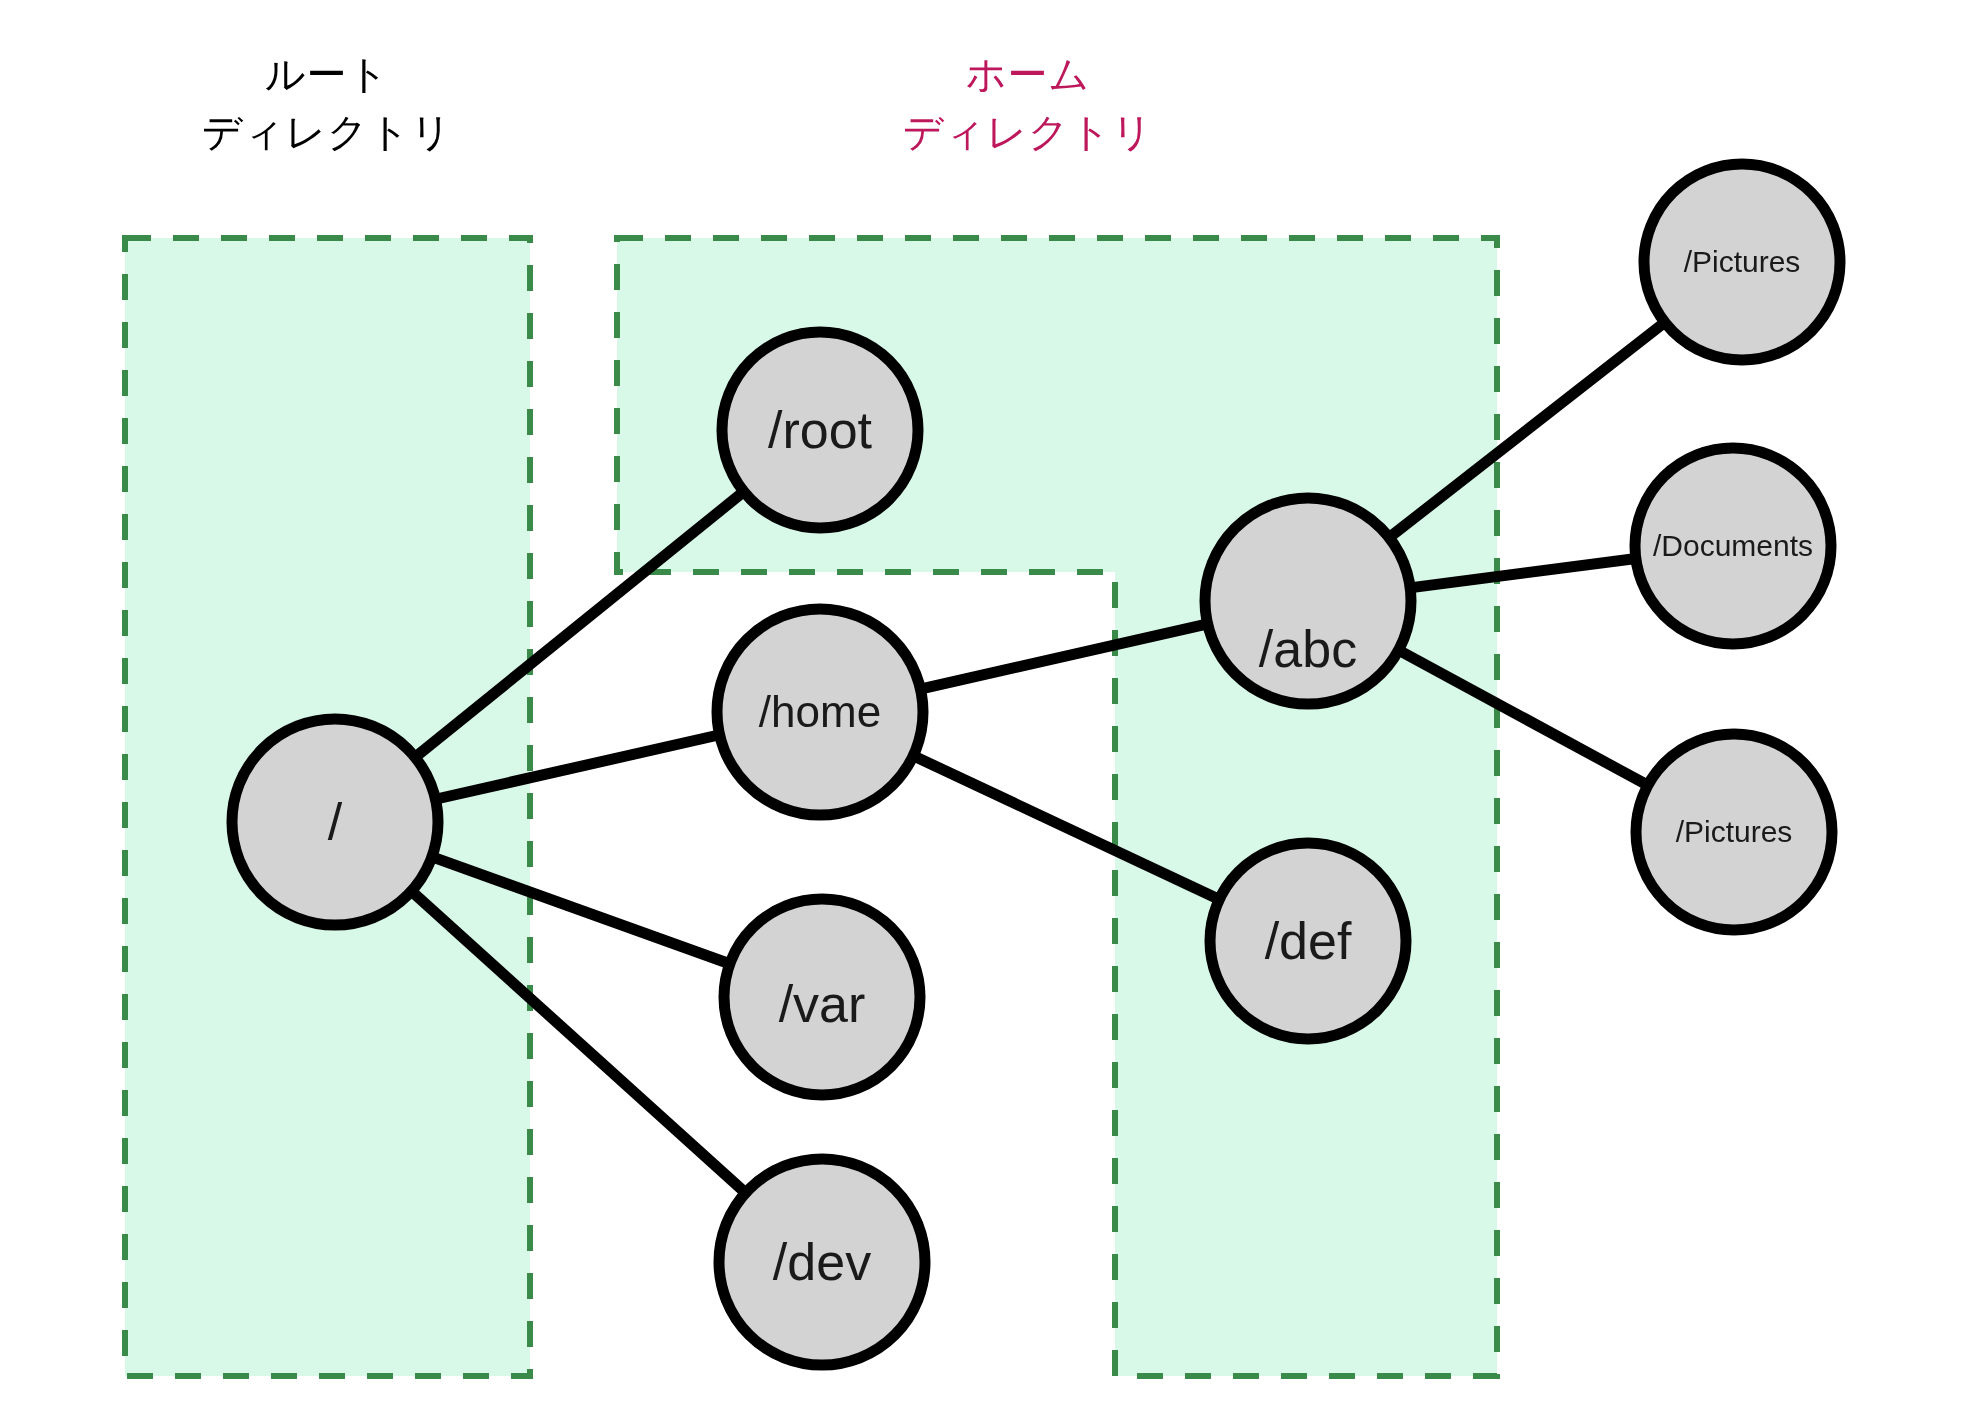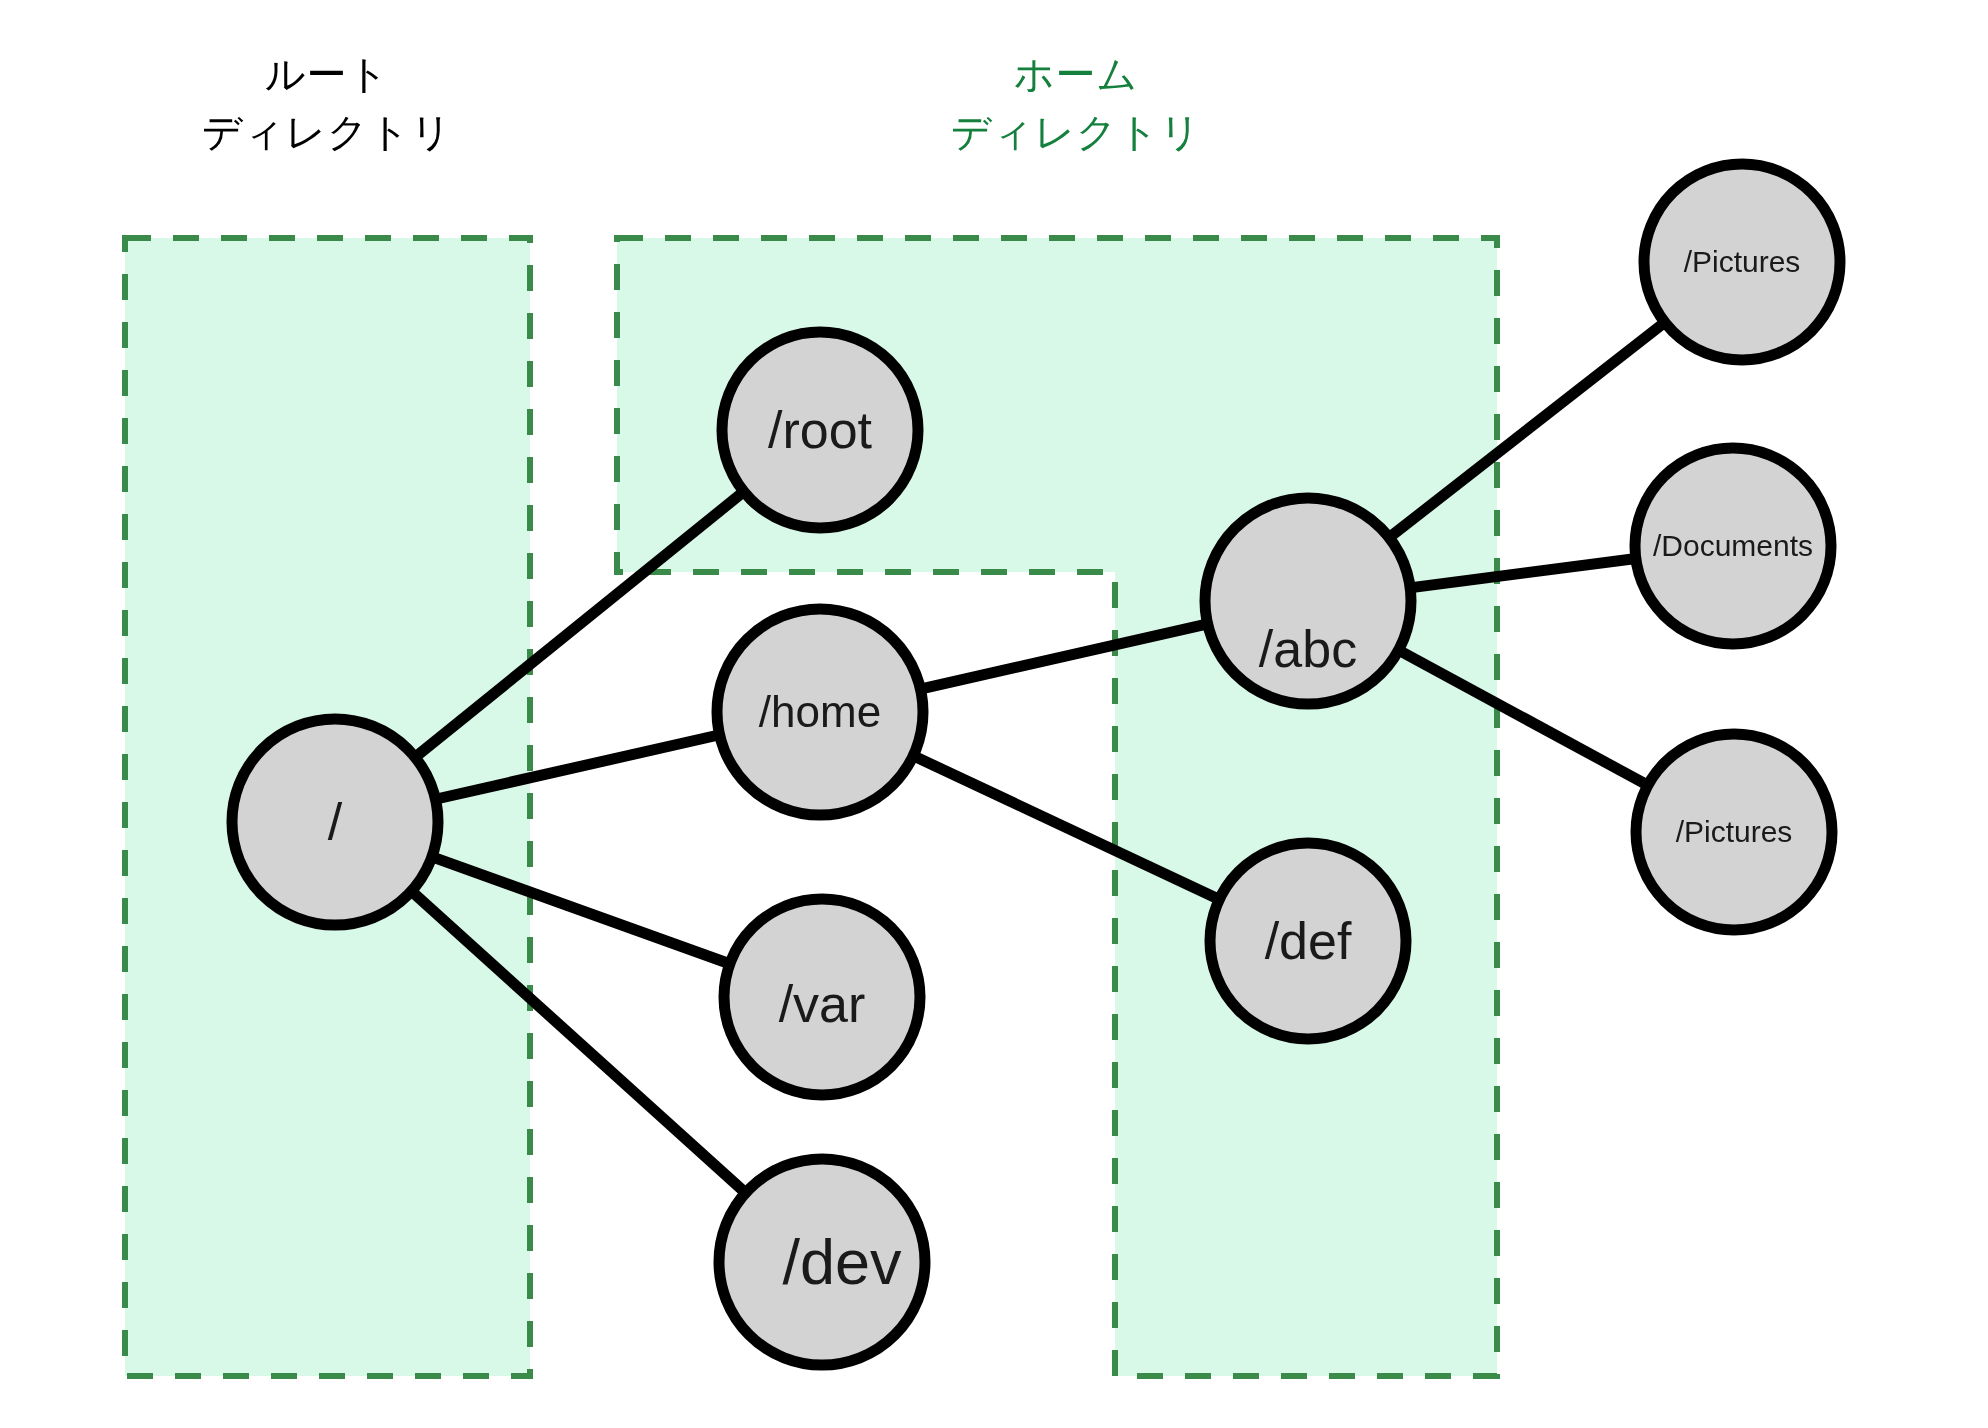--- a/index.html
+++ b/index.html
@@ -77,29 +77,29 @@
         <circle cx="1308" cy="941" r="98" fill="#d3d3d3" stroke="#000000" stroke-width="11" style="cursor: pointer;"></circle>
         <circle cx="1742" cy="262" r="98" fill="#d3d3d3" stroke="#000000" stroke-width="11" style="cursor: pointer;"></circle>
         <circle cx="1733" cy="546" r="98" fill="#d3d3d3" stroke="#000000" stroke-width="11" style="cursor: pointer;"></circle>
         <circle cx="1734" cy="832" r="98" fill="#d3d3d3" stroke="#000000" stroke-width="11" style="cursor: pointer;"></circle>
       </g>
   </svg>
 
   <div id="region-labels">
       <div class="region-label" style="left: 117px; top: 45px; width: 420px; color: rgb(0, 0, 0);">ルート
 ディレクトリ</div>
-      <div class="region-label" style="left: 866px; top: 45px; width: 420px; color: #15803d;">ホーム
+      <div class="region-label" style="left: 818px; top: 45px; width: 420px; color: #be185d;">ホーム
 ディレクトリ</div>
     </div>
   <div id="node-labels">
       <div class="node-label" style="left: 335px; top: 822px; font-size: 52px;">/</div>
       <div class="node-label" style="left: 820px; top: 430px; font-size: 52px;">/root</div>
       <div class="node-label" style="left: 820px; top: 712px; font-size: 44px;">/home</div>
       <div class="node-label" style="left: 822px; top: 997px; font-size: 52px; margin-top: 7px;">/var</div>
-      <div class="node-label" style="left: 822px; top: 1262px; font-size: 63px; margin-left: 20px;">/dev</div>
+      <div class="node-label" style="left: 822px; top: 1262px; font-size: 52px;">/dev</div>
       <div class="node-label" style="left: 1308px; top: 601px; font-size: 52px; margin-top: 48px;">/abc</div>
       <div class="node-label" style="left: 1308px; top: 941px; font-size: 52px;">/def</div>
       <div class="node-label" style="left: 1742px; top: 262px; font-size: 30px;">/Pictures</div>
       <div class="node-label" style="left: 1733px; top: 546px; font-size: 30px;">/Documents</div>
       <div class="node-label" style="left: 1734px; top: 832px; font-size: 30px;">/Pictures</div>
     </div>
 
 </div>
 
 </body></html>

